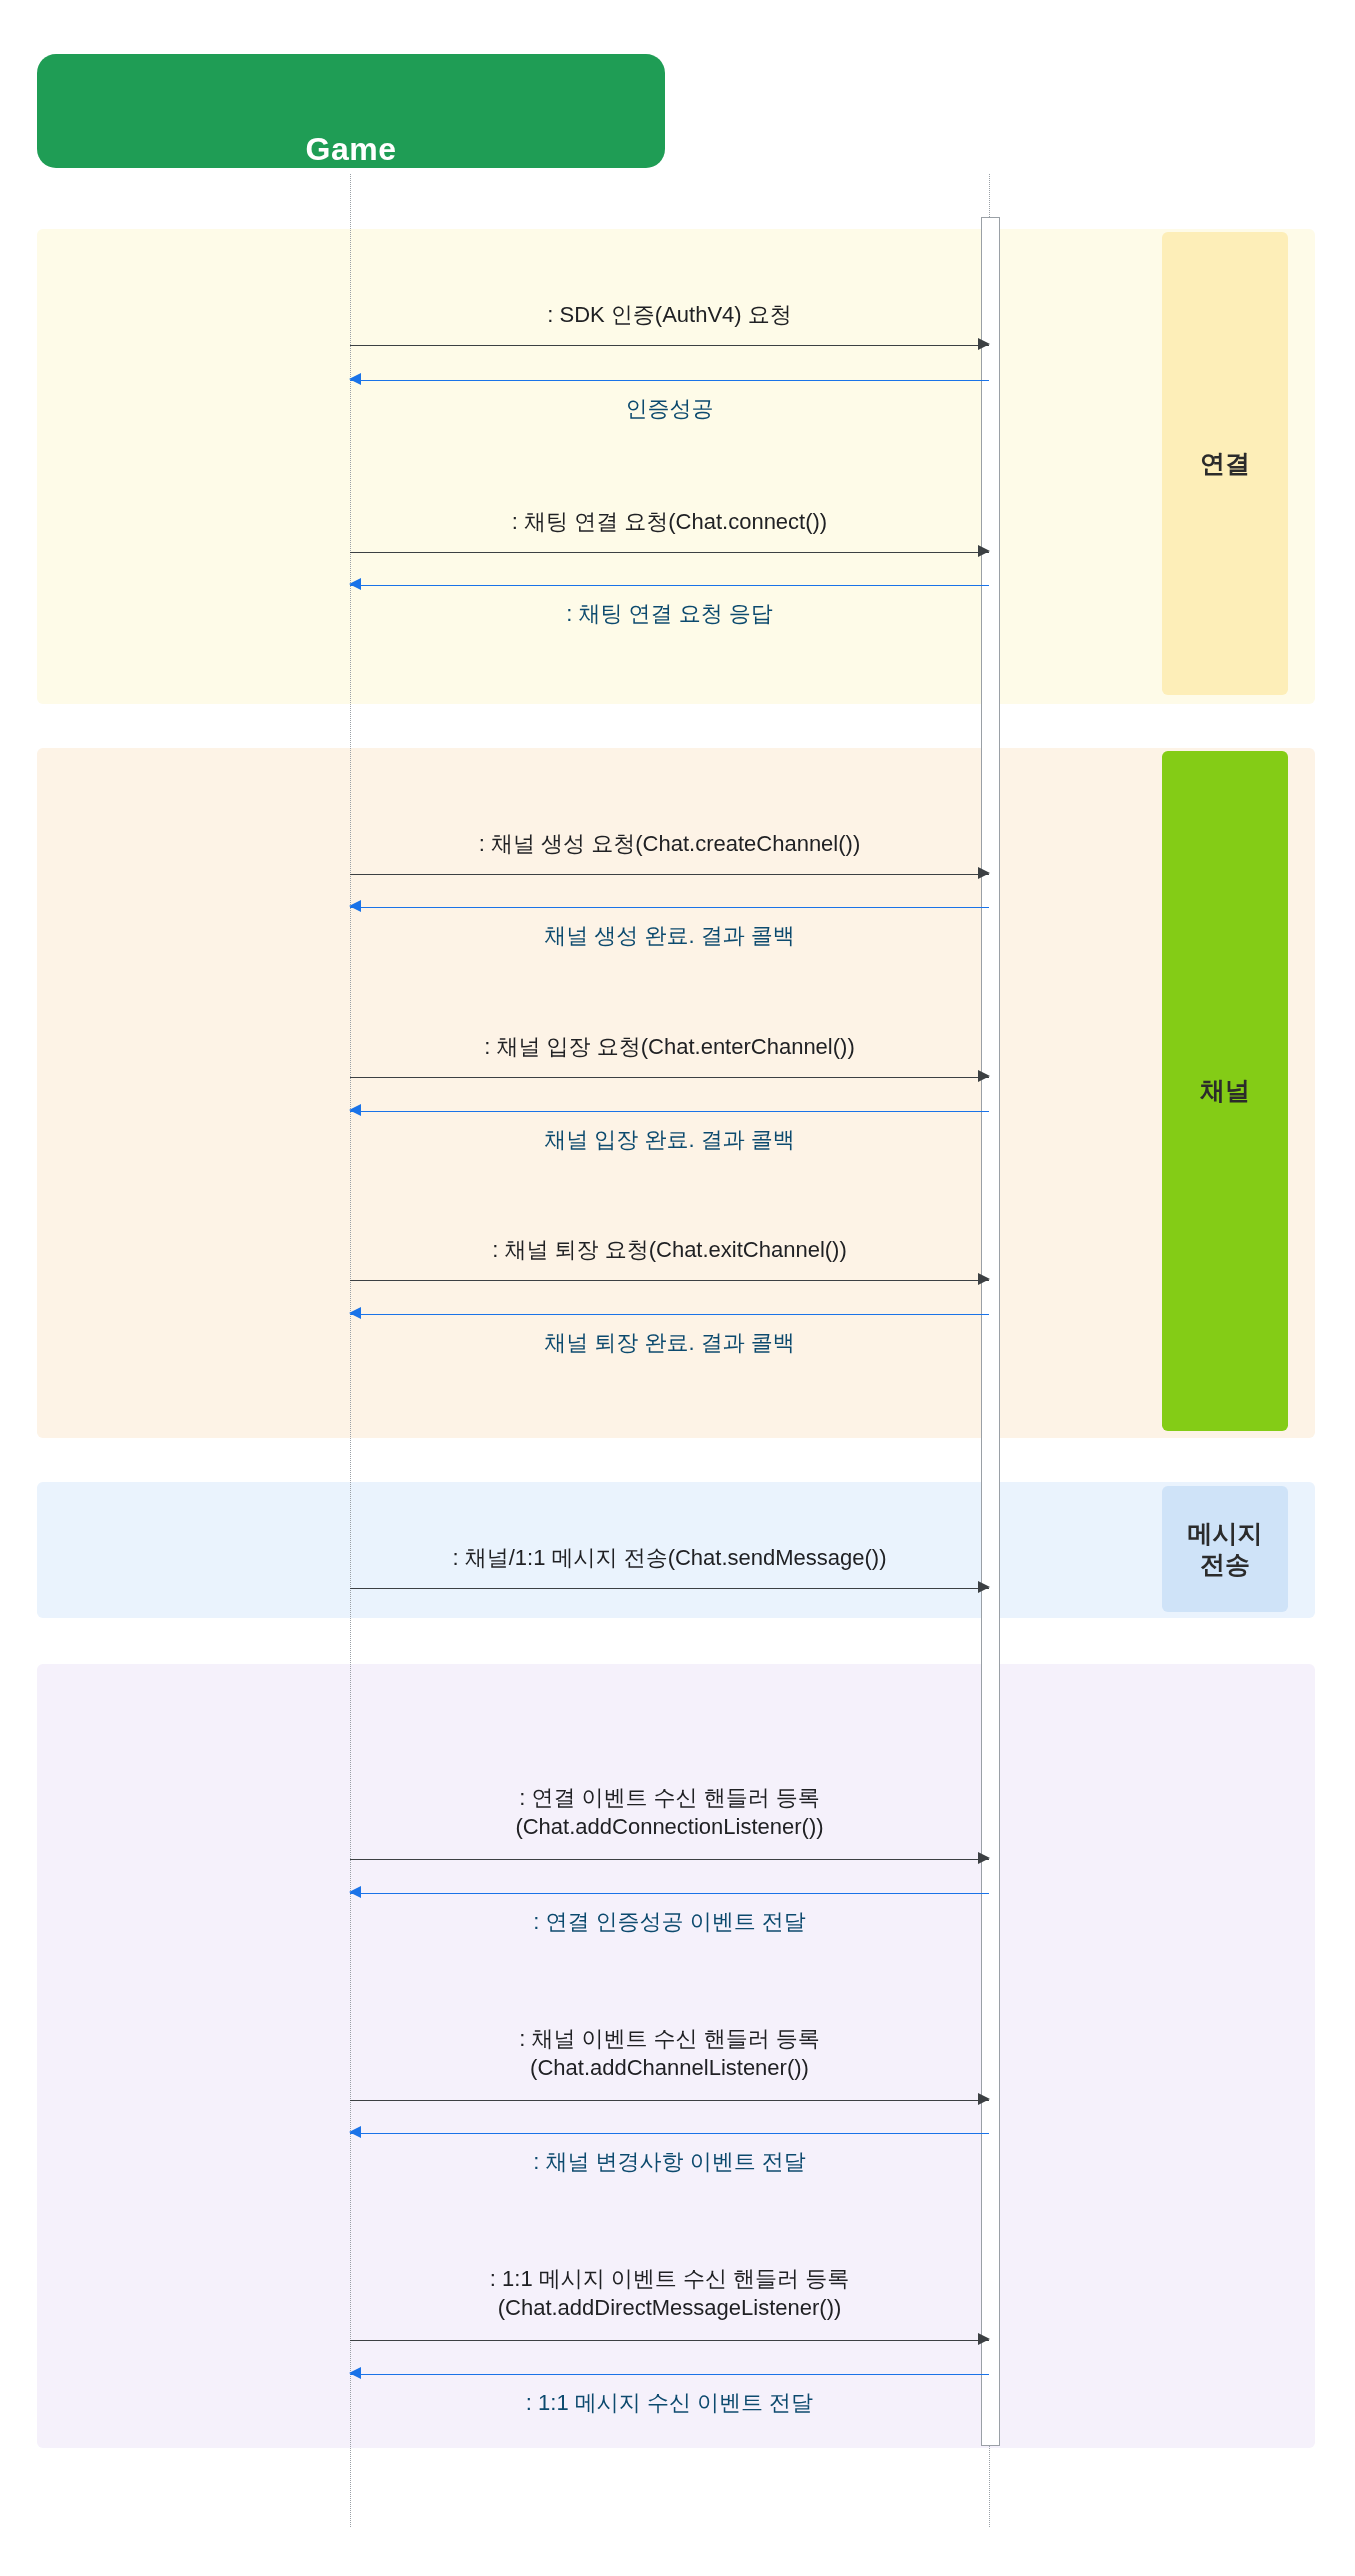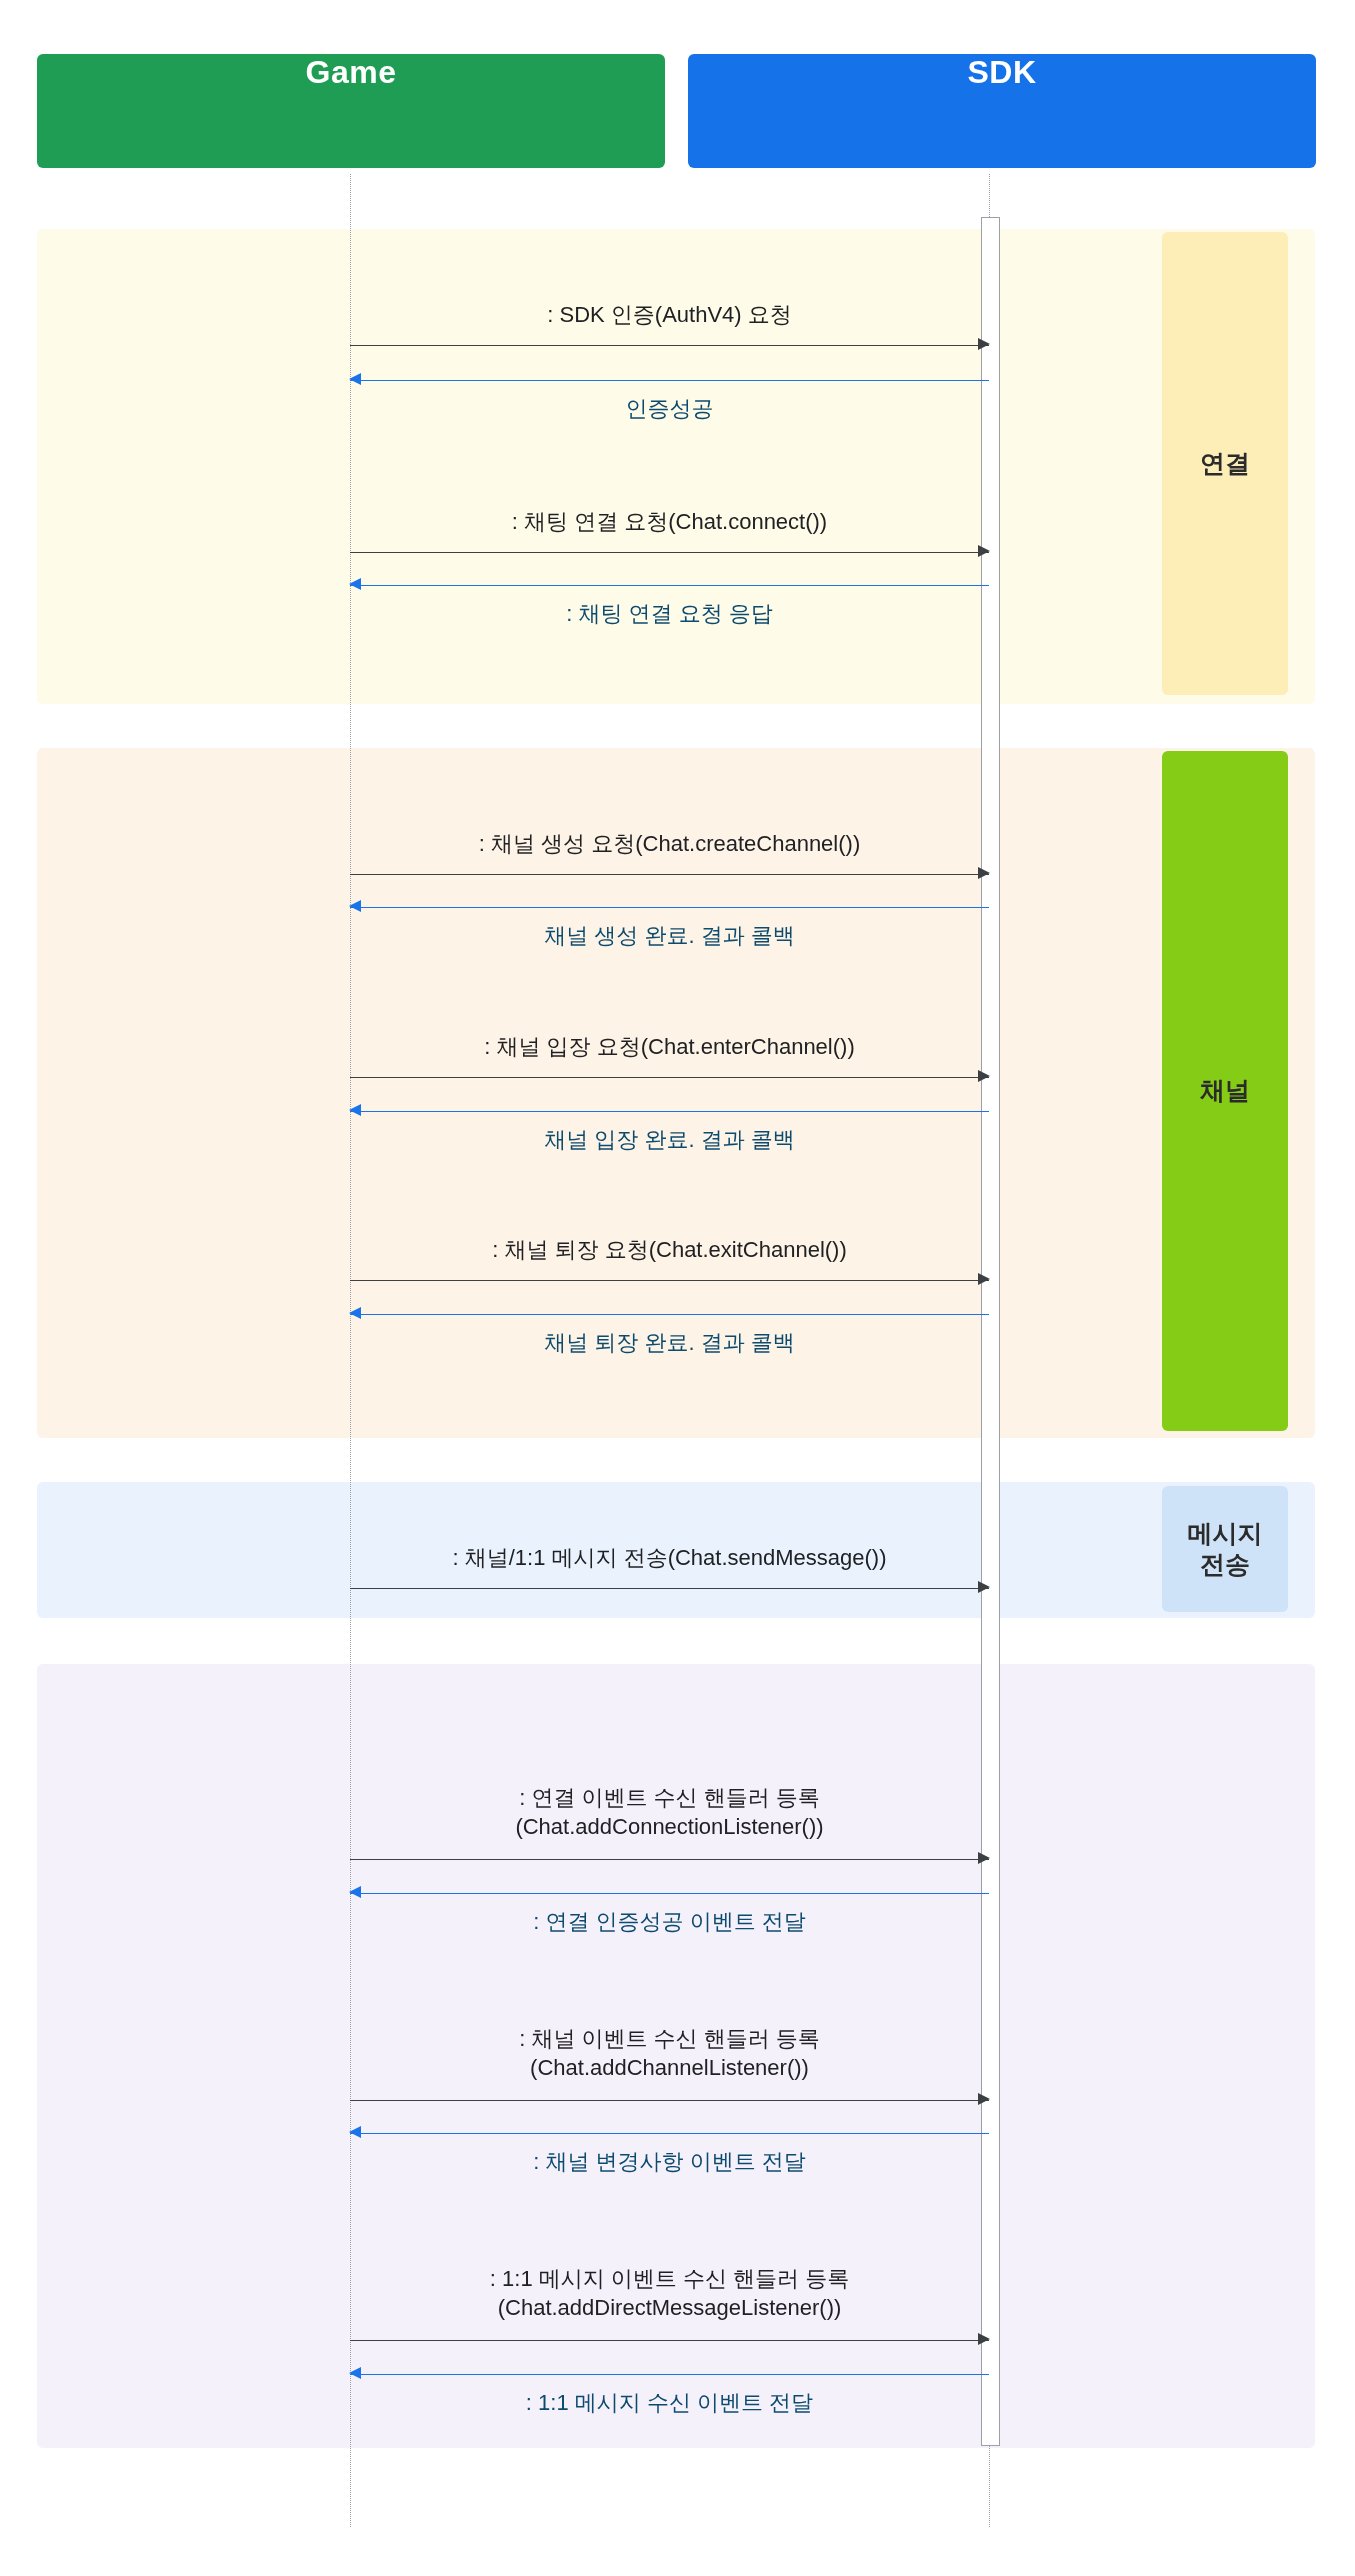--- a/index.html
+++ b/index.html
@@ -14,23 +14,23 @@
     width: 1356px;
     height: 2576px;
     background: #ffffff;
     overflow: hidden;
   }
 
   
   .actor-box {
     position: absolute;
     height: 114px;
-    border-radius: 6px;
+    border-radius: 19px;
     display: flex;
-    align-items: flex-start;
+    align-items: flex-end;
     justify-content: center;
     color: #ffffff;
     font-size: 32px;
     font-weight: bold;
     letter-spacing: 0.5px;
   }
   .actor-game { left: 37px; top: 54px; width: 628px; background: #1f9d55; }
   .actor-sdk  { left: 688px; top: 54px; width: 628px; background: #1572e8; }
 
   
@@ -135,23 +135,20 @@
   }
 </style>
 </head>
 <body>
 
 <div id="diagram">
 
   <div class="actor-box actor-game">
     <span>Game</span>
   </div>
-  <div class="actor-box actor-sdk">
-    <span>SDK</span>
-  </div>
 
   <div class="phase phase-connect"></div>
   <div class="phase phase-channel"></div>
   <div class="phase phase-send"></div>
   <div class="phase phase-event"></div>
 
   <div class="lifeline lifeline-game"></div>
   <div class="lifeline lifeline-sdk"></div>
   <div class="activation"></div>
 

